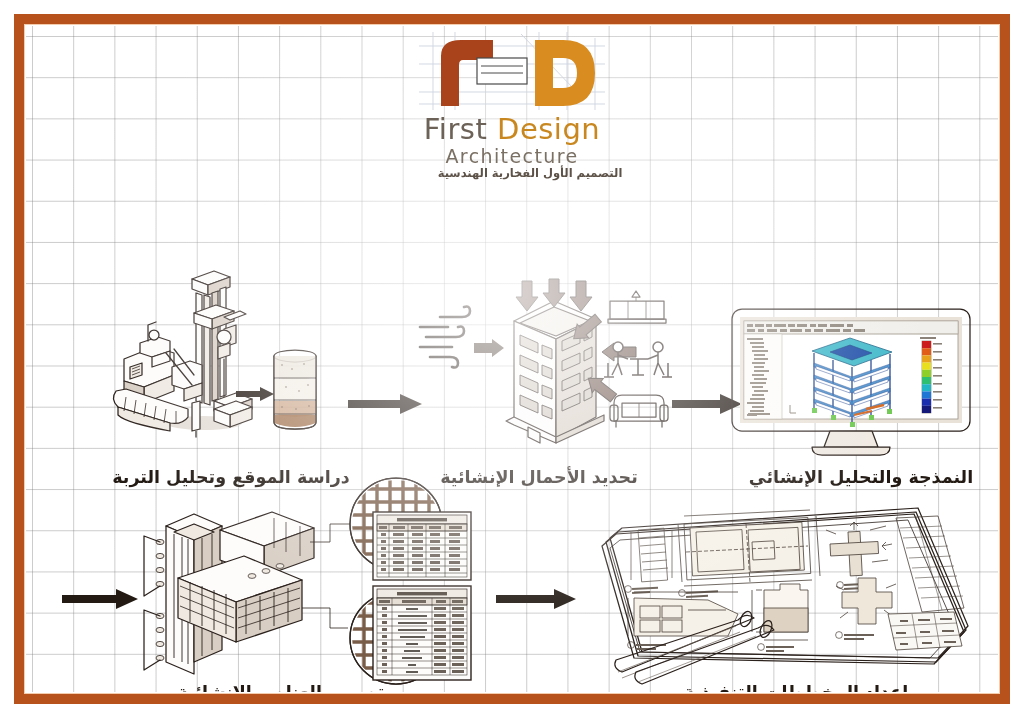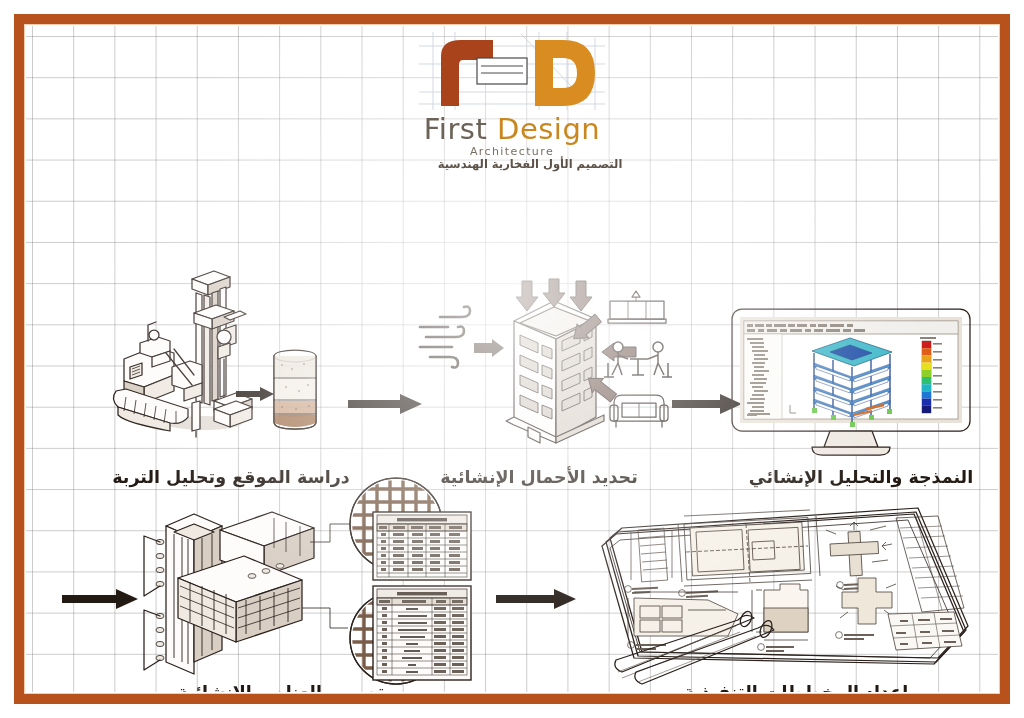--- a/index.html
+++ b/index.html
@@ -51,21 +51,21 @@
     width:300px;text-align:center;z-index:8;
   }
   .logo-mark{position:relative;width:190px;height:82px;margin:0 auto;}
   .logo-text{
     font-family:"DejaVu Sans","Liberation Sans",sans-serif;
     font-size:29px;letter-spacing:.5px;color:#6c6257;margin-top:2px;
     font-weight:400;line-height:1.05;
   }
   .logo-text .d{color:#c9881f;}
   .logo-sub{
-    font-size:11px;color:#7a7064;letter-spacing:1.4px;margin-top:1px;font-weight:400;
+    font-size:19px;color:#7a7064;letter-spacing:1.4px;margin-top:1px;font-weight:400;
   }
   .logo-ar{
     font-size:11.5px;color:#5d5248;margin-top:-1px;direction:rtl;font-weight:600;
     letter-spacing:.1px;
     margin-left:36px;
   }
   
   .row{position:absolute;left:0;right:0;}
   .row1{top:215px;height:250px;}
   .row2{top:460px;height:230px;}

